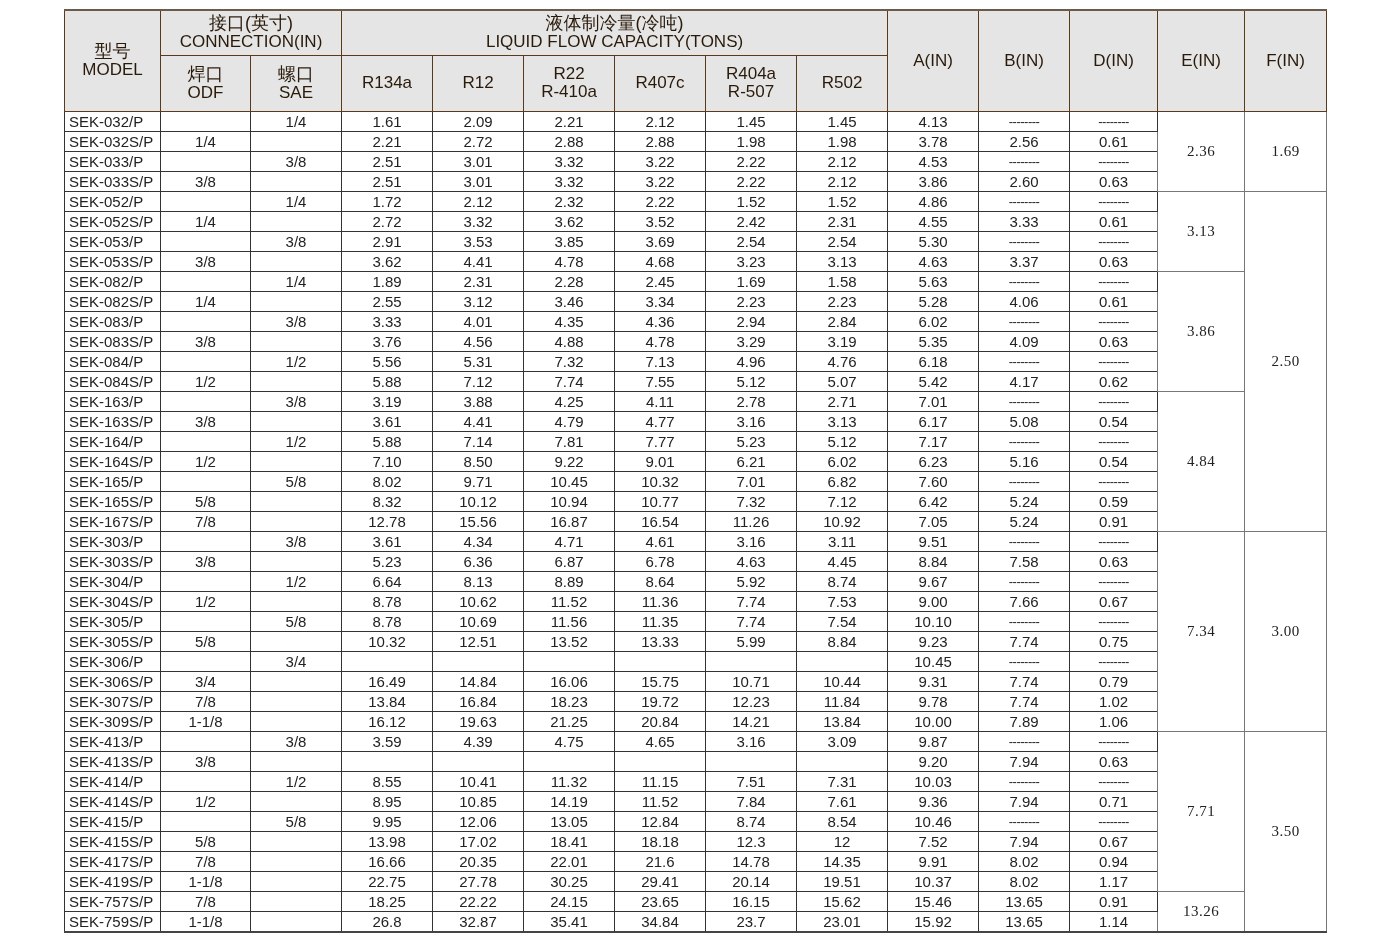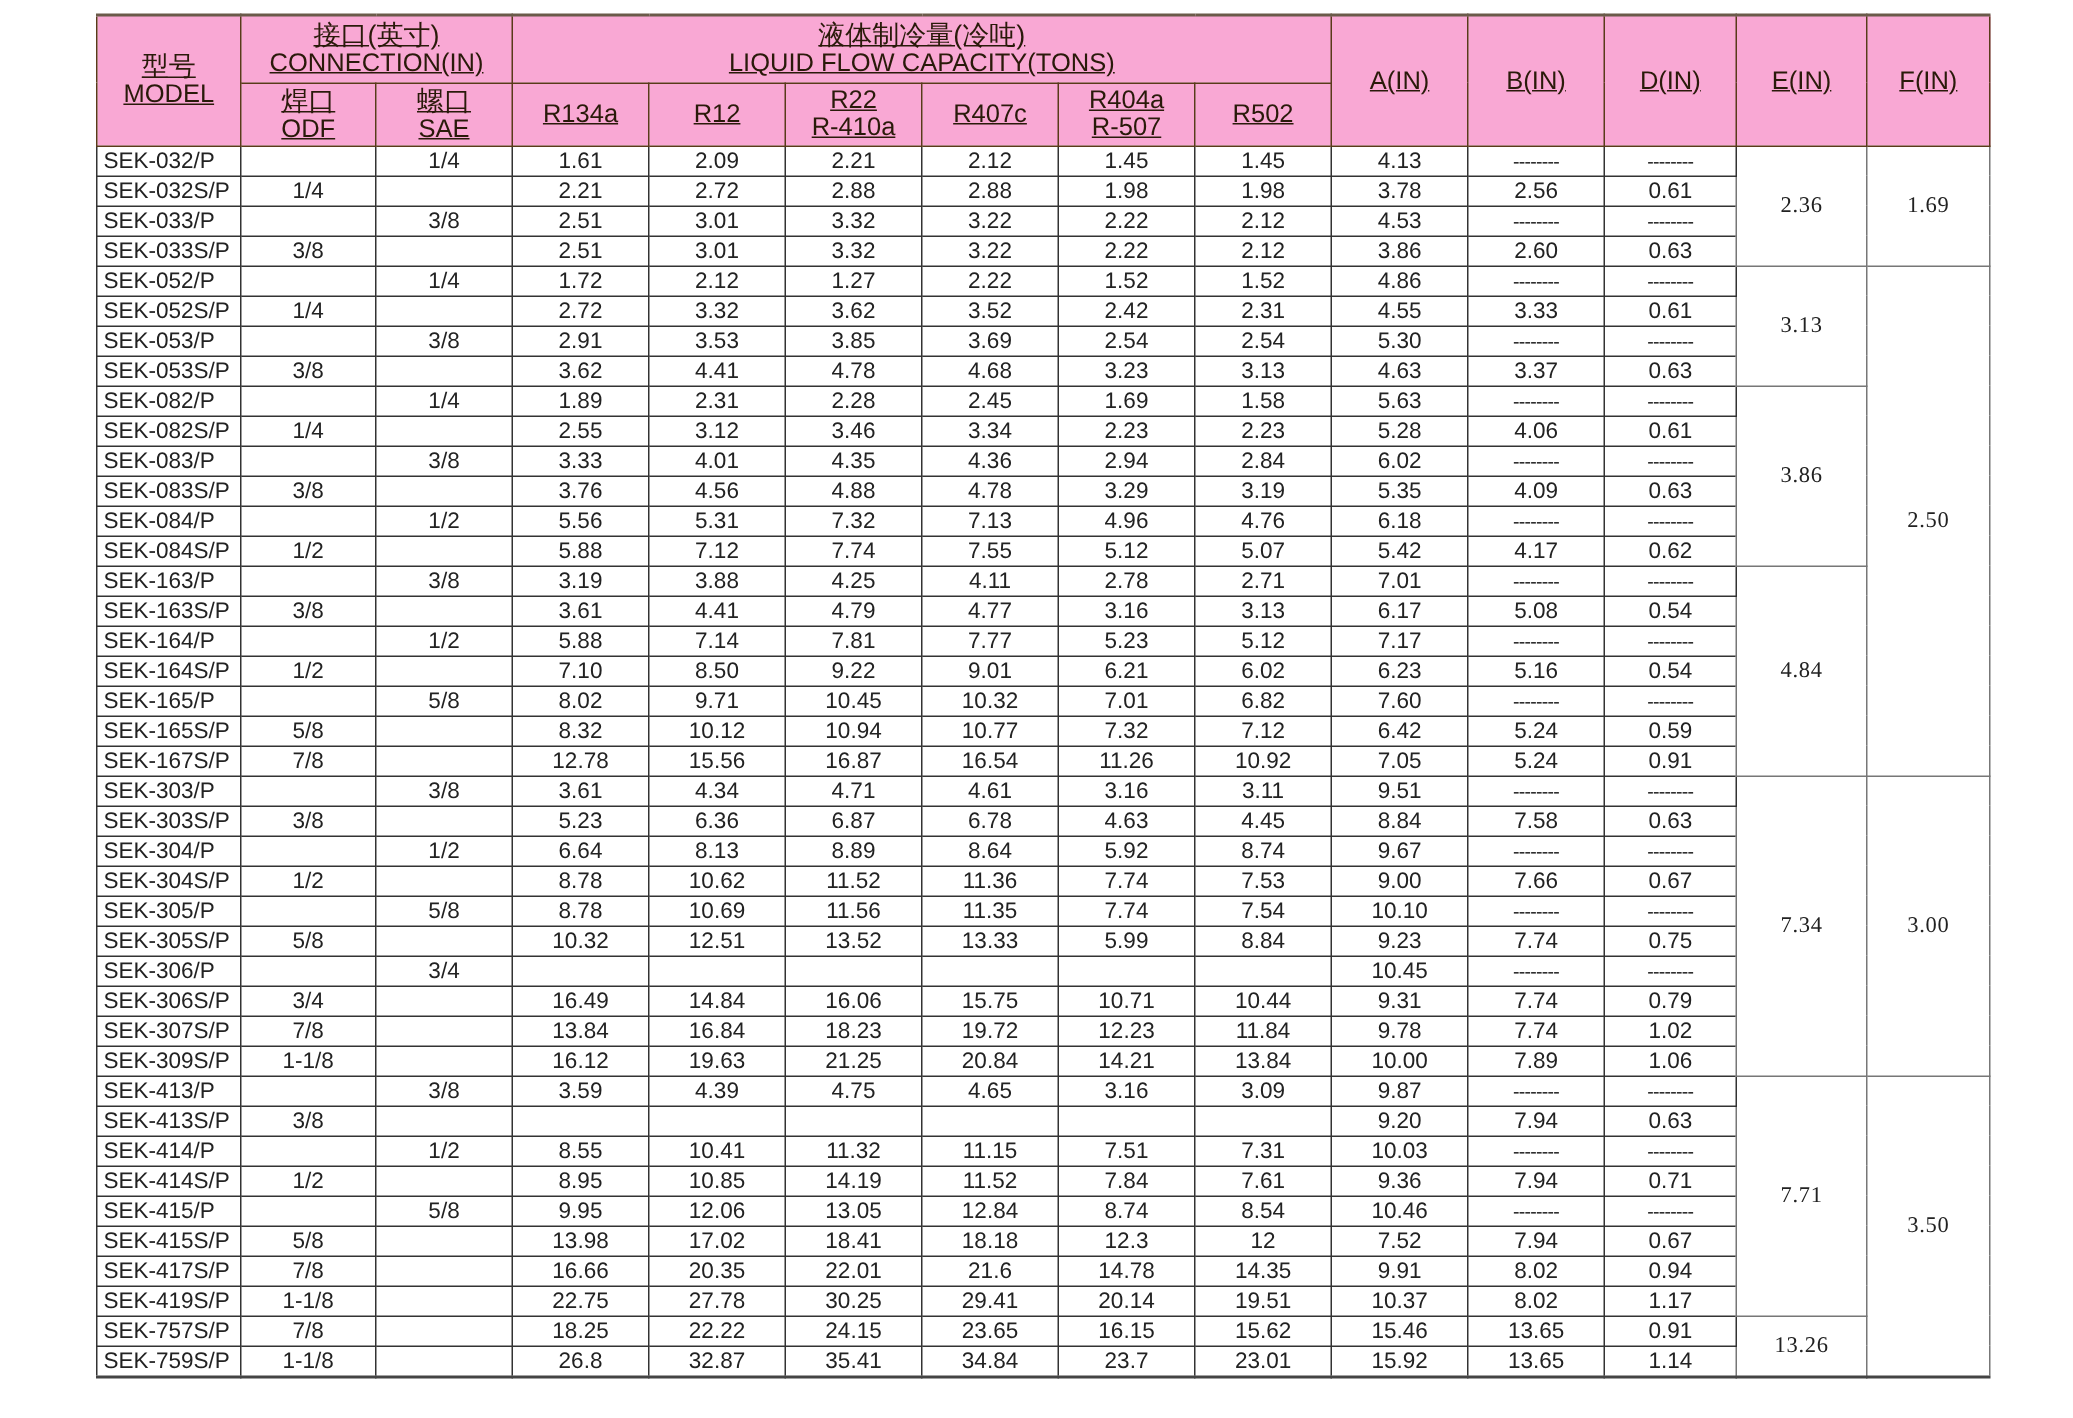--- a/index.html
+++ b/index.html
@@ -6,29 +6,28 @@
     body { width: 1382px; height: 945px; position: relative; overflow: hidden;
            font-family: "Liberation Sans", "DejaVu Sans", sans-serif; color: #222; }
     #spec-table {
       position: absolute; left: 64px; top: 9px;
       border-collapse: collapse; table-layout: fixed;
       width: 1262px;
       border-top: 2px solid #6b5a4a;
       border-bottom: 2px solid #444;
     }
     #spec-table th {
-      background: #f9a8d4; color: #2a1a0a; font-weight: normal;
+      background: #e5e5e5; color: #2a1a0a; font-weight: normal;
       border: 1px solid #5a3a1a; padding: 0; text-align: center; line-height: 1.05;
       font-size: 17px;
-      text-decoration: underline;
     }
     #spec-table th .cn { font-size: 18px; display: block; }
     #spec-table th .en { display: block; }
     #spec-table thead tr.h1 { height: 45px; }
-    #spec-table thead tr.h2 { height: 42px; }
+    #spec-table thead tr.h2 { height: 56px; }
     #spec-table td {
       border: 1px solid #333; padding: 0; height: 19px; line-height: 19px;
       font-size: 15px; text-align: center; white-space: nowrap; overflow: hidden;
     }
     #spec-table td.model { text-align: left; padding-left: 4px; }
     #spec-table td.merged { border-left: 1.5px solid #777; border-color: #777; vertical-align: middle; letter-spacing: 0.5px; font-family: Liberation Serif, serif; }
     #spec-table td.dash { letter-spacing: -0.5px; font-size: 13px; }
   </style>
 </head>
 <body>
@@ -159,21 +158,21 @@
         <td>3.86</td>
         <td>2.60</td>
         <td>0.63</td>
       </tr>
       <tr>
         <td class="model">SEK-052/P</td>
         <td></td>
         <td>1/4</td>
         <td>1.72</td>
         <td>2.12</td>
-        <td>1.27</td>
+        <td>2.32</td>
         <td>2.22</td>
         <td>1.52</td>
         <td>1.52</td>
         <td>4.86</td>
         <td class="dash">--------</td>
         <td class="dash">--------</td>
         <td class="merged" rowspan="4">3.13</td>
         <td class="merged" rowspan="17">2.50</td>
       </tr>
       <tr>

